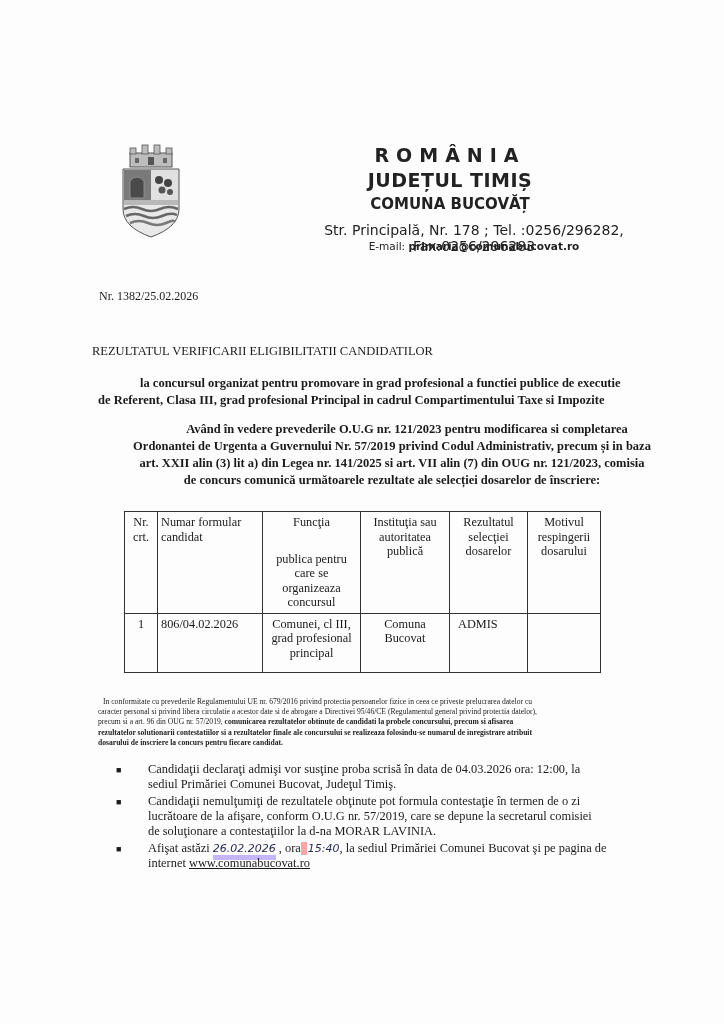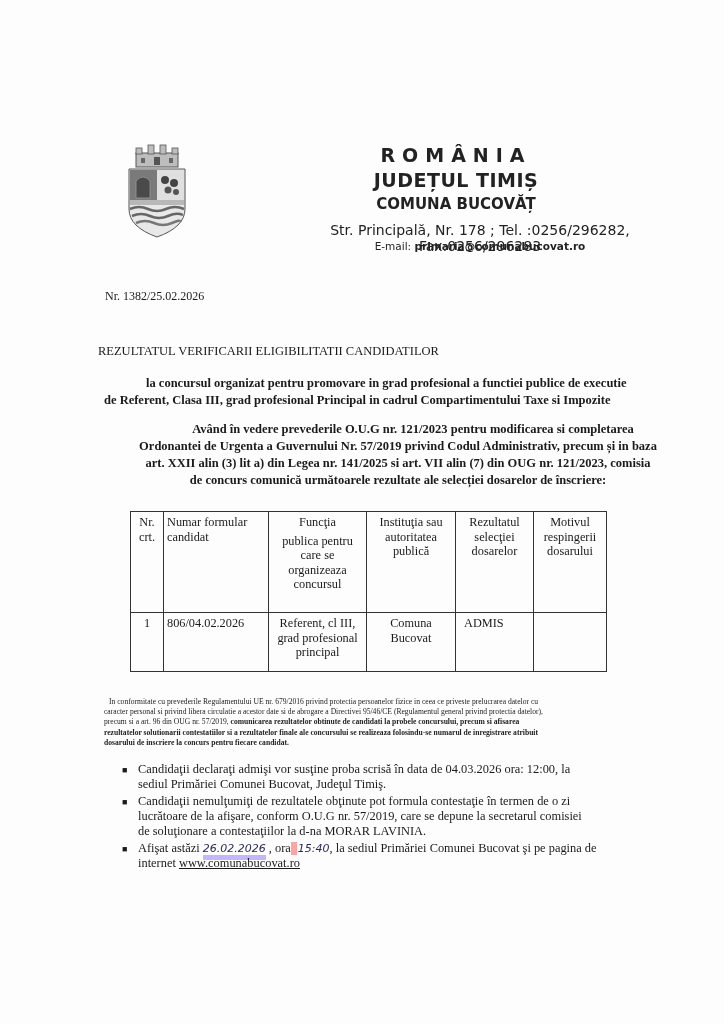--- a/index.html
+++ b/index.html
@@ -1,20 +1,20 @@
 <!DOCTYPE html>
 <html><head>
 <meta charset="utf-8">
 <style>
   html, body { margin: 0; padding: 0; }
   body {
     width: 724px; height: 1024px; background: #fdfdfd; position: relative;
     overflow: hidden; font-family: "Liberation Serif", "DejaVu Serif", serif; color: #1a1a1a;
   }
-  .page { position: absolute; left: 8px; top: 0; width: 632px; height: 1024px; }
+  .page { position: absolute; left: 2px; top: 0; width: 632px; height: 1024px; }
 
   
   .crest { position: absolute; left: 118px; top: 143px; width: 62px; height: 96px; }
   .hdr { position: absolute; left: 240px; width: 430px; text-align: center; font-family: "DejaVu Sans", sans-serif; }
   .hdr-country { top: 144px; font-size: 19px; font-weight: bold; letter-spacing: 7px; color: #222; left: 258px; width: 380px; }
   .hdr-county { top: 169px; font-size: 19px; font-weight: bold; letter-spacing: 0.5px; color: #222; left: 258px; width: 380px; }
   .hdr-commune { top: 195px; font-size: 15px; font-weight: bold; color: #222; left: 258px; width: 380px; }
   .hdr-addr { top: 222px; font-size: 14px; color: #222; left: 262px; width: 420px; text-align: center; }
   .hdr-email { top: 240px; font-size: 10.5px; color: #222; left: 262px; width: 420px; text-align: center; }
   .hdr-email b { font-weight: bold; }
@@ -38,33 +38,33 @@
   table.res td { border: 1px solid #333; vertical-align: top; padding: 3px 3px; }
   table.res tr.head td { height: 94px; }
   table.res tr.row td { height: 52px; }
   .c1 { width: 26px; text-align: center; }
   .c2 { width: 98px; text-align: left; }
   .c3 { width: 91px; text-align: center; }
   .c4 { width: 82px; text-align: center; }
   .c5 { width: 66px; text-align: center; }
   .c6 { width: 66px; text-align: center; }
   .c5.val { text-align: left; padding-left: 8px; }
-  .fn-top { display: block; margin-bottom: 4px; font-family: Liberation Serif, serif; }
+  .fn-top { display: block; margin-bottom: 22px; font-family: Liberation Serif, serif; }
 
   
   .gdpr { position: absolute; left: 96px; top: 697px; width: 560px; font-size: 7.6px; line-height: 10.2px; color: #222; }
   .gdpr span { display: block; white-space: nowrap; }
   .gdpr .l1 { padding-left: 5px; }
   .gdpr .b { font-weight: bold; }
 
   
   .bullets { position: absolute; left: 112px; top: 762px; width: 580px; font-size: 12.4px; line-height: 15px; margin: 0; padding: 0; list-style: none; }
   .bullets li { position: relative; padding-left: 18px; margin-bottom: 2px; }
   .bullets li .bm { position: absolute; left: 2px; top: 1px; font-size: 9px; }
-  .bullets li span.ln { display: block; white-space: nowrap; }
+  .bullets li span.ln { display: block; white-space: nowrap; margin-left: 16px; }
   .hand { font-family: "DejaVu Sans", sans-serif; font-style: italic; font-size: 11px; color: #2a2a5a; border-bottom: 5px solid #c4b5fd; }
   .hand-time { font-family: "DejaVu Sans", sans-serif; font-style: italic; font-size: 11px; color: #2a2a5a; border-left: 6px solid #fca5a5; padding-left: 1px; }
   .link { text-decoration: underline; color: #1a1a1a; }
 </style>
 </head>
 <body>
 
 <div class="page">
 
   <svg class="crest" viewBox="0 0 62 96">
@@ -123,21 +123,21 @@
         <span class="fn-top">Funcţia</span>
         <span>publica pentru care se organizeaza concursul</span>
       </td>
       <td class="c4">Instituţia sau autoritatea publică</td>
       <td class="c5">Rezultatul selecţiei dosarelor</td>
       <td class="c6">Motivul respingerii dosarului</td>
     </tr>
     <tr class="row">
       <td class="c1">1</td>
       <td class="c2">806/04.02.2026</td>
-      <td class="c3">Referent, cl III, grad profesional principal</td>
+      <td class="c3">Comunei, cl III, grad profesional principal</td>
       <td class="c4">Comuna Bucovat</td>
       <td class="c5 val">ADMIS</td>
       <td class="c6"></td>
     </tr>
   </tbody>
     </table>
 
   <div class="gdpr">
     <span class="l1">In conformitate cu prevederile Regulamentului UE nr. 679/2016 privind protectia persoanelor fizice in ceea ce priveste prelucrarea datelor cu</span>
     <span>caracter personal si privind libera circulatie a acestor date si de abrogare a Directivei 95/46/CE (Regulamentul general privind protectia datelor),</span>

